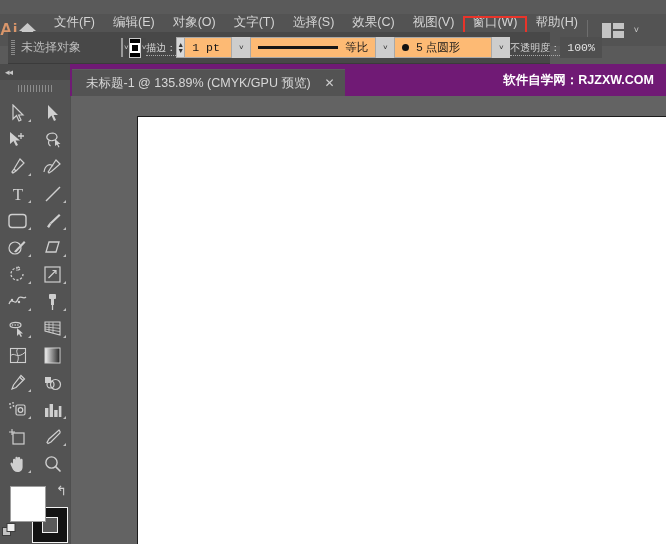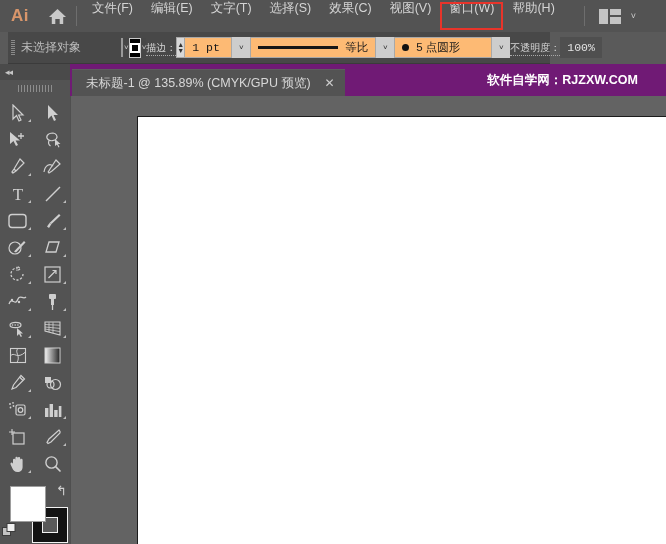--- a/index.html
+++ b/index.html
@@ -7,21 +7,21 @@
     width: 666px; height: 544px;
     overflow: hidden;
     background: #5a5a5a;
     font-family: "Liberation Sans", "DejaVu Sans", sans-serif;
     -webkit-font-smoothing: antialiased;
   }
   #app { position: relative; width: 666px; height: 544px; }
 
   
   .menubar {
-    position: absolute; left: 0; top: 0; width: 666px; height: 32px;
+    position: absolute; left: 0; top: 14px; width: 666px; height: 32px;
     background: #535353;
     display: flex; align-items: center;
   }
   .ai-logo {
     width: 40px; text-align: center;
     color: #d9966b; font-size: 17px; font-weight: bold;
     letter-spacing: 0.5px; user-select: none;
   }
   .home-icon {
     width: 34px; display: flex; align-items: center; justify-content: center;
@@ -120,21 +120,21 @@
   }
   .doctab {
     height: 27px; margin-left: 10px;
     background: #535353;
     display: flex; align-items: center;
     padding: 0 10px 0 14px; color: #d7d7d7; font-size: 12.5px;
     white-space: nowrap; border-top: 1px solid #5d5d5d;
   }
   .tab-close { margin-left: 14px; color: #cfcfcf; font-size: 12px; line-height: 1; }
   .watermark {
-    margin-left: auto; margin-right: 28px; margin-bottom: 7px;
+    margin-left: auto; margin-right: 12px; margin-bottom: 7px;
     color: #ffffff; font-size: 12.5px; font-weight: bold; white-space: nowrap;
   }
 
   
   .toolpanel {
     position: absolute; left: 0; top: 64px; width: 70px; height: 480px;
     background: #535353;
   }
   .tp-head {
     height: 16px; background: #4a4a4a;
@@ -199,20 +199,23 @@
     </div>
     <div class="mb-sep"></div>
     <div class="menu-items">
       <div class="menu-item">
           <span>文件(F)</span>
         </div>
       <div class="menu-item">
           <span>编辑(E)</span>
         </div>
       <div class="menu-item">
+          <span>对象(O)</span>
+        </div>
+      <div class="menu-item">
           <span>文字(T)</span>
         </div>
       <div class="menu-item">
           <span>选择(S)</span>
         </div>
       <div class="menu-item">
           <span>效果(C)</span>
         </div>
       <div class="menu-item">
           <span>视图(V)</span>

